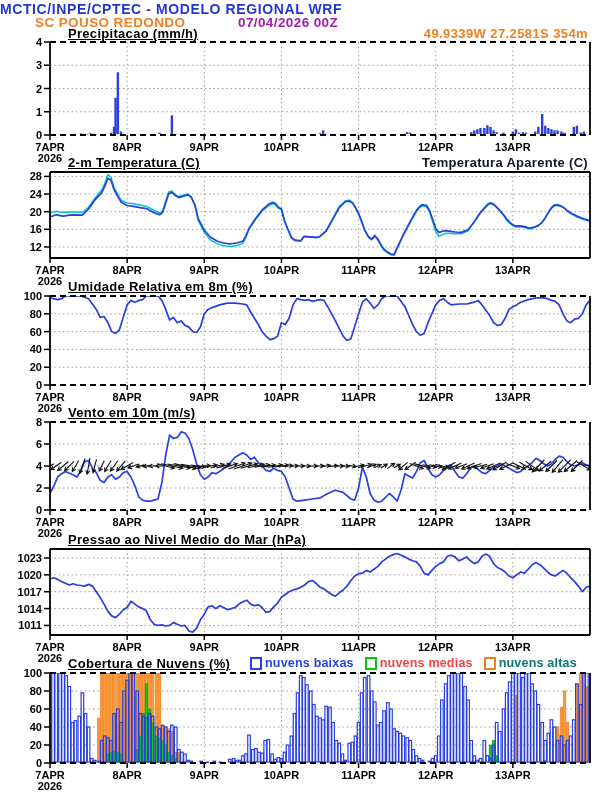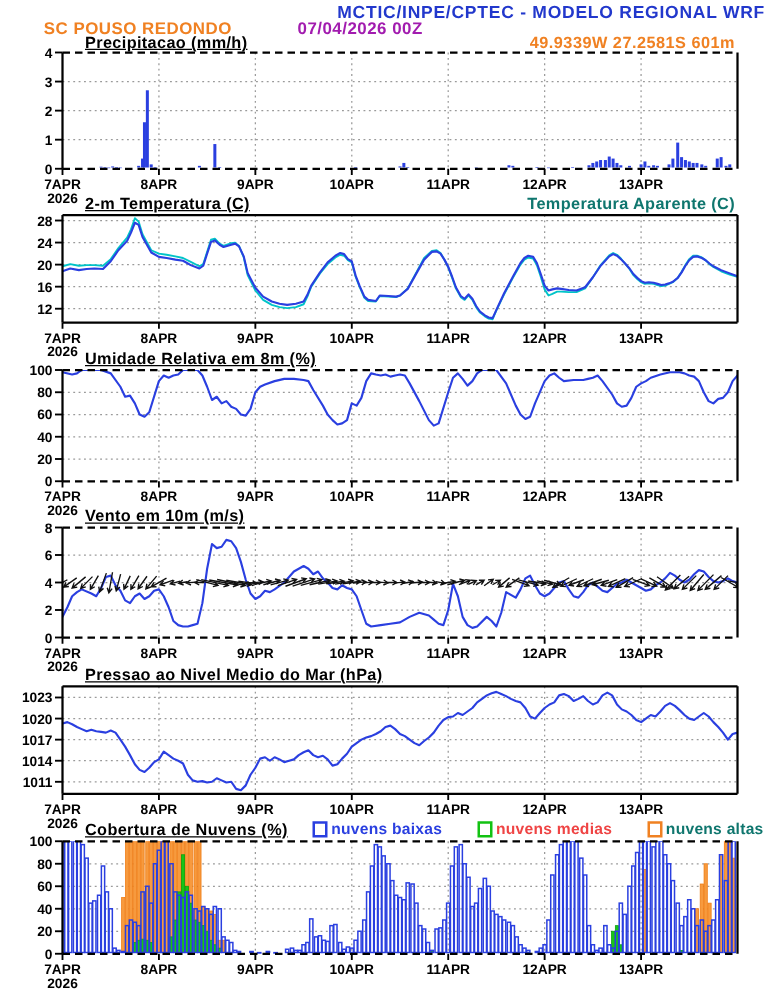--- a/index.html
+++ b/index.html
@@ -1,45 +1,45 @@
 <!DOCTYPE html>
 <html><head>
 <meta charset="utf-8">
 <style>
   html,body{margin:0;padding:0;background:#fff;}
   .page{position:relative;width:612px;height:792px;background:#fff;overflow:hidden;
         font-family:"Liberation Sans",sans-serif;font-weight:bold;}
   .abs{position:absolute;white-space:nowrap;}
-  .main-title{top:1px;left:0;right:0;text-align:right;font-size:14px;letter-spacing:.6px;color:#2238cc;}
+  .main-title{top:1px;left:0;right:0;text-align:left;font-size:14px;letter-spacing:.6px;color:#2238cc;}
   .station{top:15px;left:35px;font-size:13.5px;letter-spacing:.4px;color:#f08122;}
   .run{top:15px;left:238px;font-size:13.5px;letter-spacing:.4px;color:#a21caf;}
   .coords{top:26px;right:24px;font-size:13px;letter-spacing:.4px;color:#f08122;}
   .ptitle{font-size:13px;letter-spacing:.3px;color:#000;text-decoration:underline;}
-  .ptitle2{font-size:13px;letter-spacing:.3px;color:#0f766e;}
-  .legend-row{top:656px;left:250px;display:flex;gap:28px;align-items:center;}
+  .ptitle2{font-size:13px;letter-spacing:.3px;color:#0f172a;}
+  .legend-row{top:656px;left:250px;display:flex;gap:11px;align-items:center;}
   .leg-item{display:flex;align-items:center;gap:3px;font-size:12.5px;letter-spacing:.2px;}
   .leg-box{width:8px;height:9px;border:2px solid;display:inline-block;background:#fff;}
   .leg-low{color:#2a3fe0;}  .leg-low .leg-box{border-color:#2a3fe0;}
   .leg-mid{color:#ef4444;}  .leg-mid .leg-box{border-color:#12c212;}
   .leg-high{color:#0f766e;text-align:right;} .leg-high .leg-box{border-color:#f08122;}
   svg{position:absolute;top:0;left:0;}
   .grid{stroke:#9a9a9a;stroke-width:1;stroke-dasharray:1.5 2.8;fill:none;}
   .frame{stroke:#000;stroke-width:1.8;fill:none;}
   .framed{stroke:#000;stroke-width:1.8;fill:none;stroke-dasharray:6 4;}
   .tickmark{stroke:#000;stroke-width:1.5;}
   text.tick{font-family:"Liberation Sans",sans-serif;font-weight:bold;font-size:11px;fill:#000;}
 </style>
 </head>
 <body>
 
 <div class="page">
   <div class="abs main-title">MCTIC/INPE/CPTEC - MODELO REGIONAL WRF</div>
   <div class="abs station">SC POUSO REDONDO</div>
   <div class="abs run">07/04/2026 00Z</div>
-  <div class="abs coords">49.9339W 27.2581S 601m</div>
+  <div class="abs coords">49.9339W 27.2581S 354m</div>
 
   <div class="abs ptitle" style="top:26px;left:68px">Precipitacao (mm/h)</div>
   <div class="abs ptitle" style="top:155px;left:68px">2-m Temperatura (C)</div>
   <div class="abs ptitle2" style="top:155px;right:24px">Temperatura Aparente (C)</div>
   <div class="abs ptitle" style="top:279px;left:68px">Umidade Relativa em 8m (%)</div>
   <div class="abs ptitle" style="top:405px;left:68px">Vento em 10m (m/s)</div>
   <div class="abs ptitle" style="top:532px;left:68px">Pressao ao Nivel Medio do Mar (hPa)</div>
   <div class="abs ptitle" style="top:656px;left:68px">Cobertura de Nuvens (%)</div>
 
   <div class="abs legend-row">

